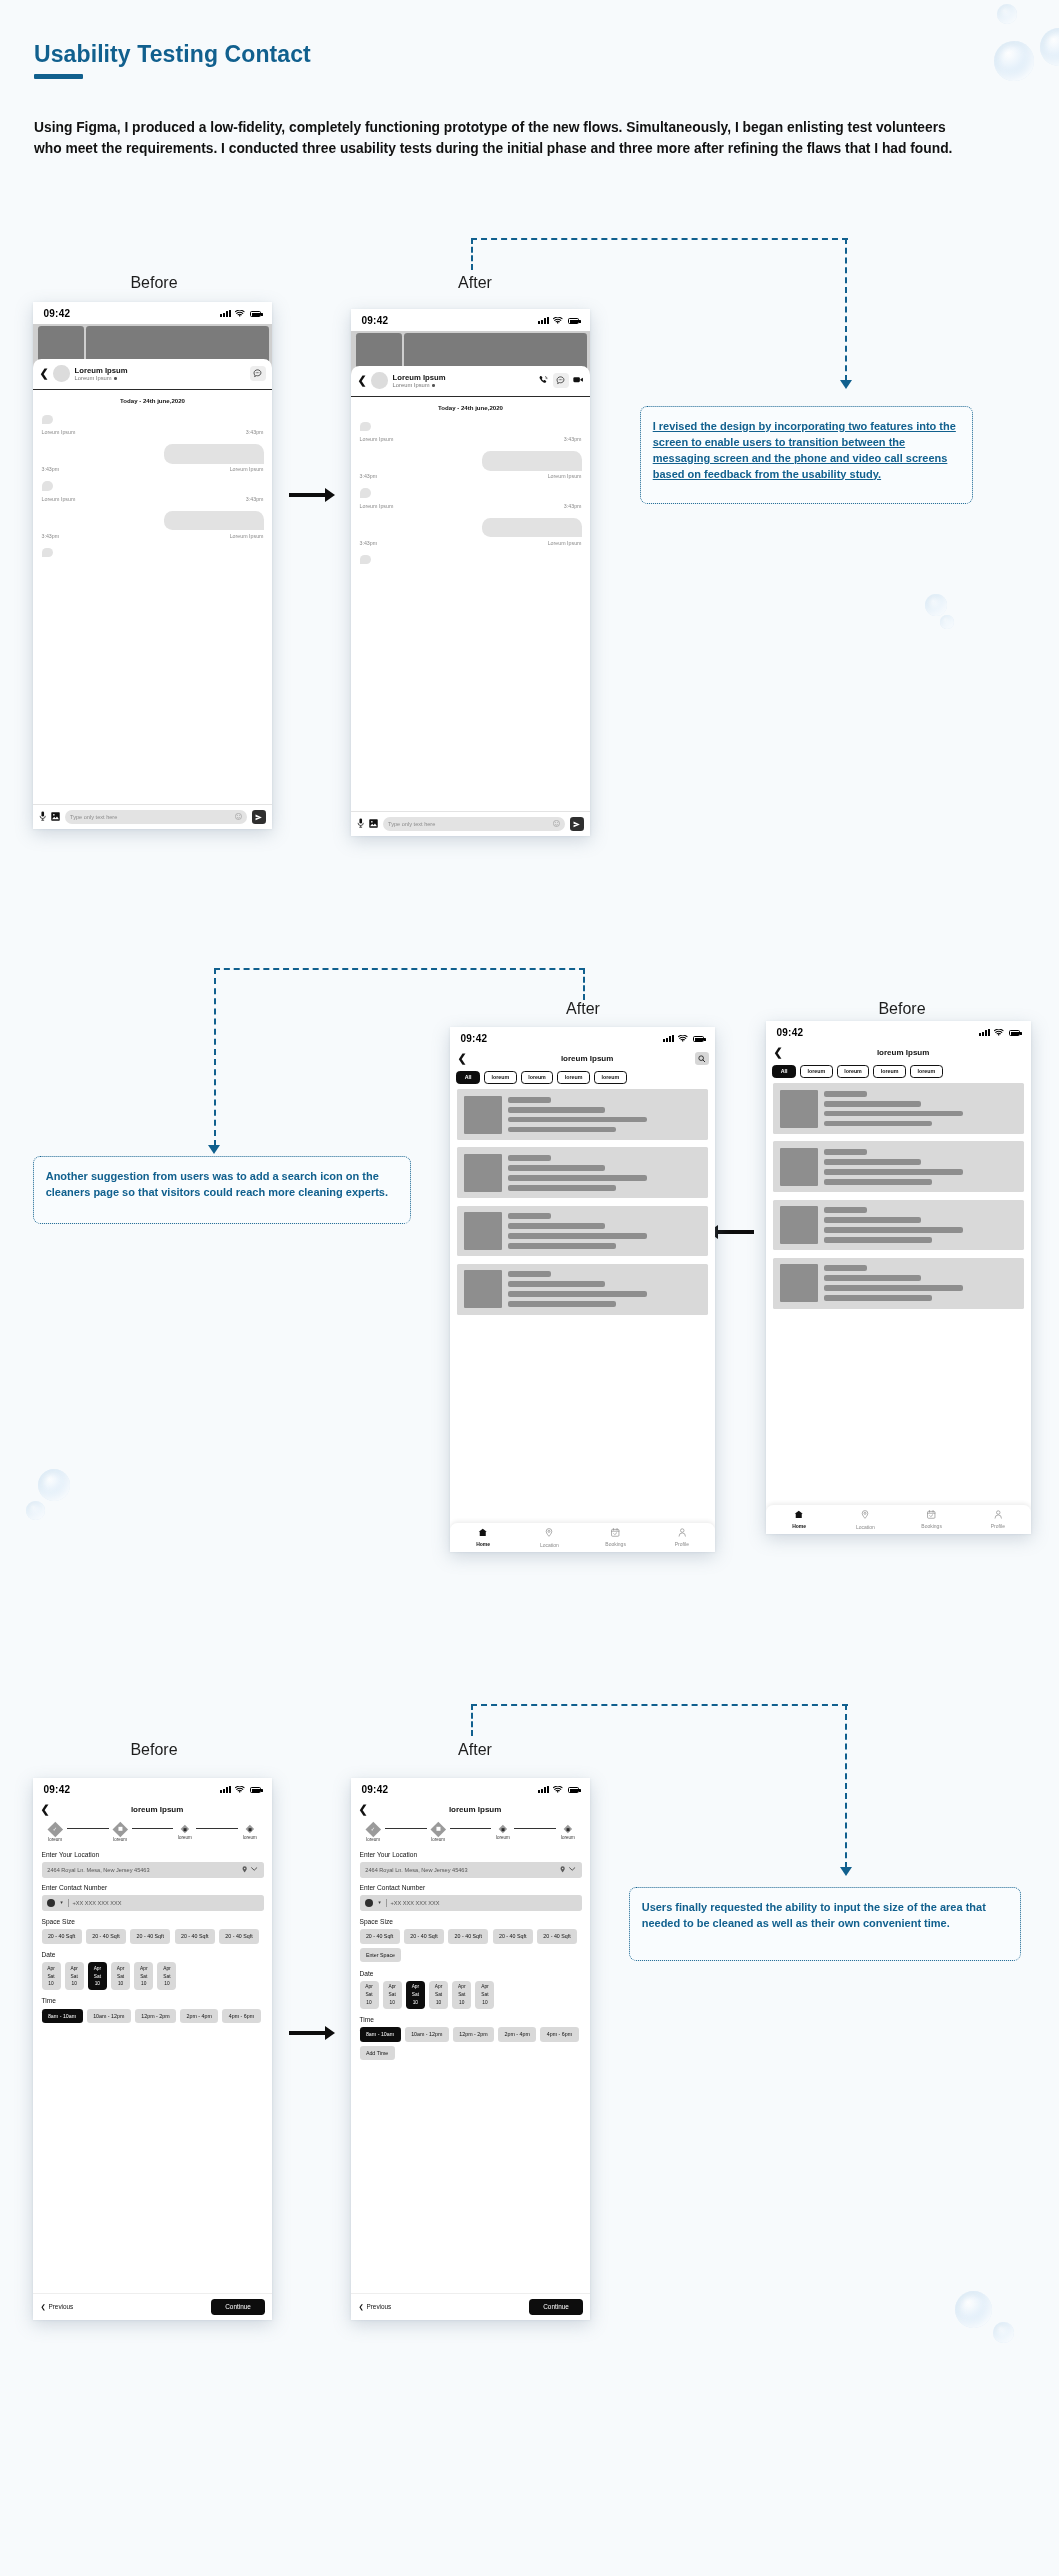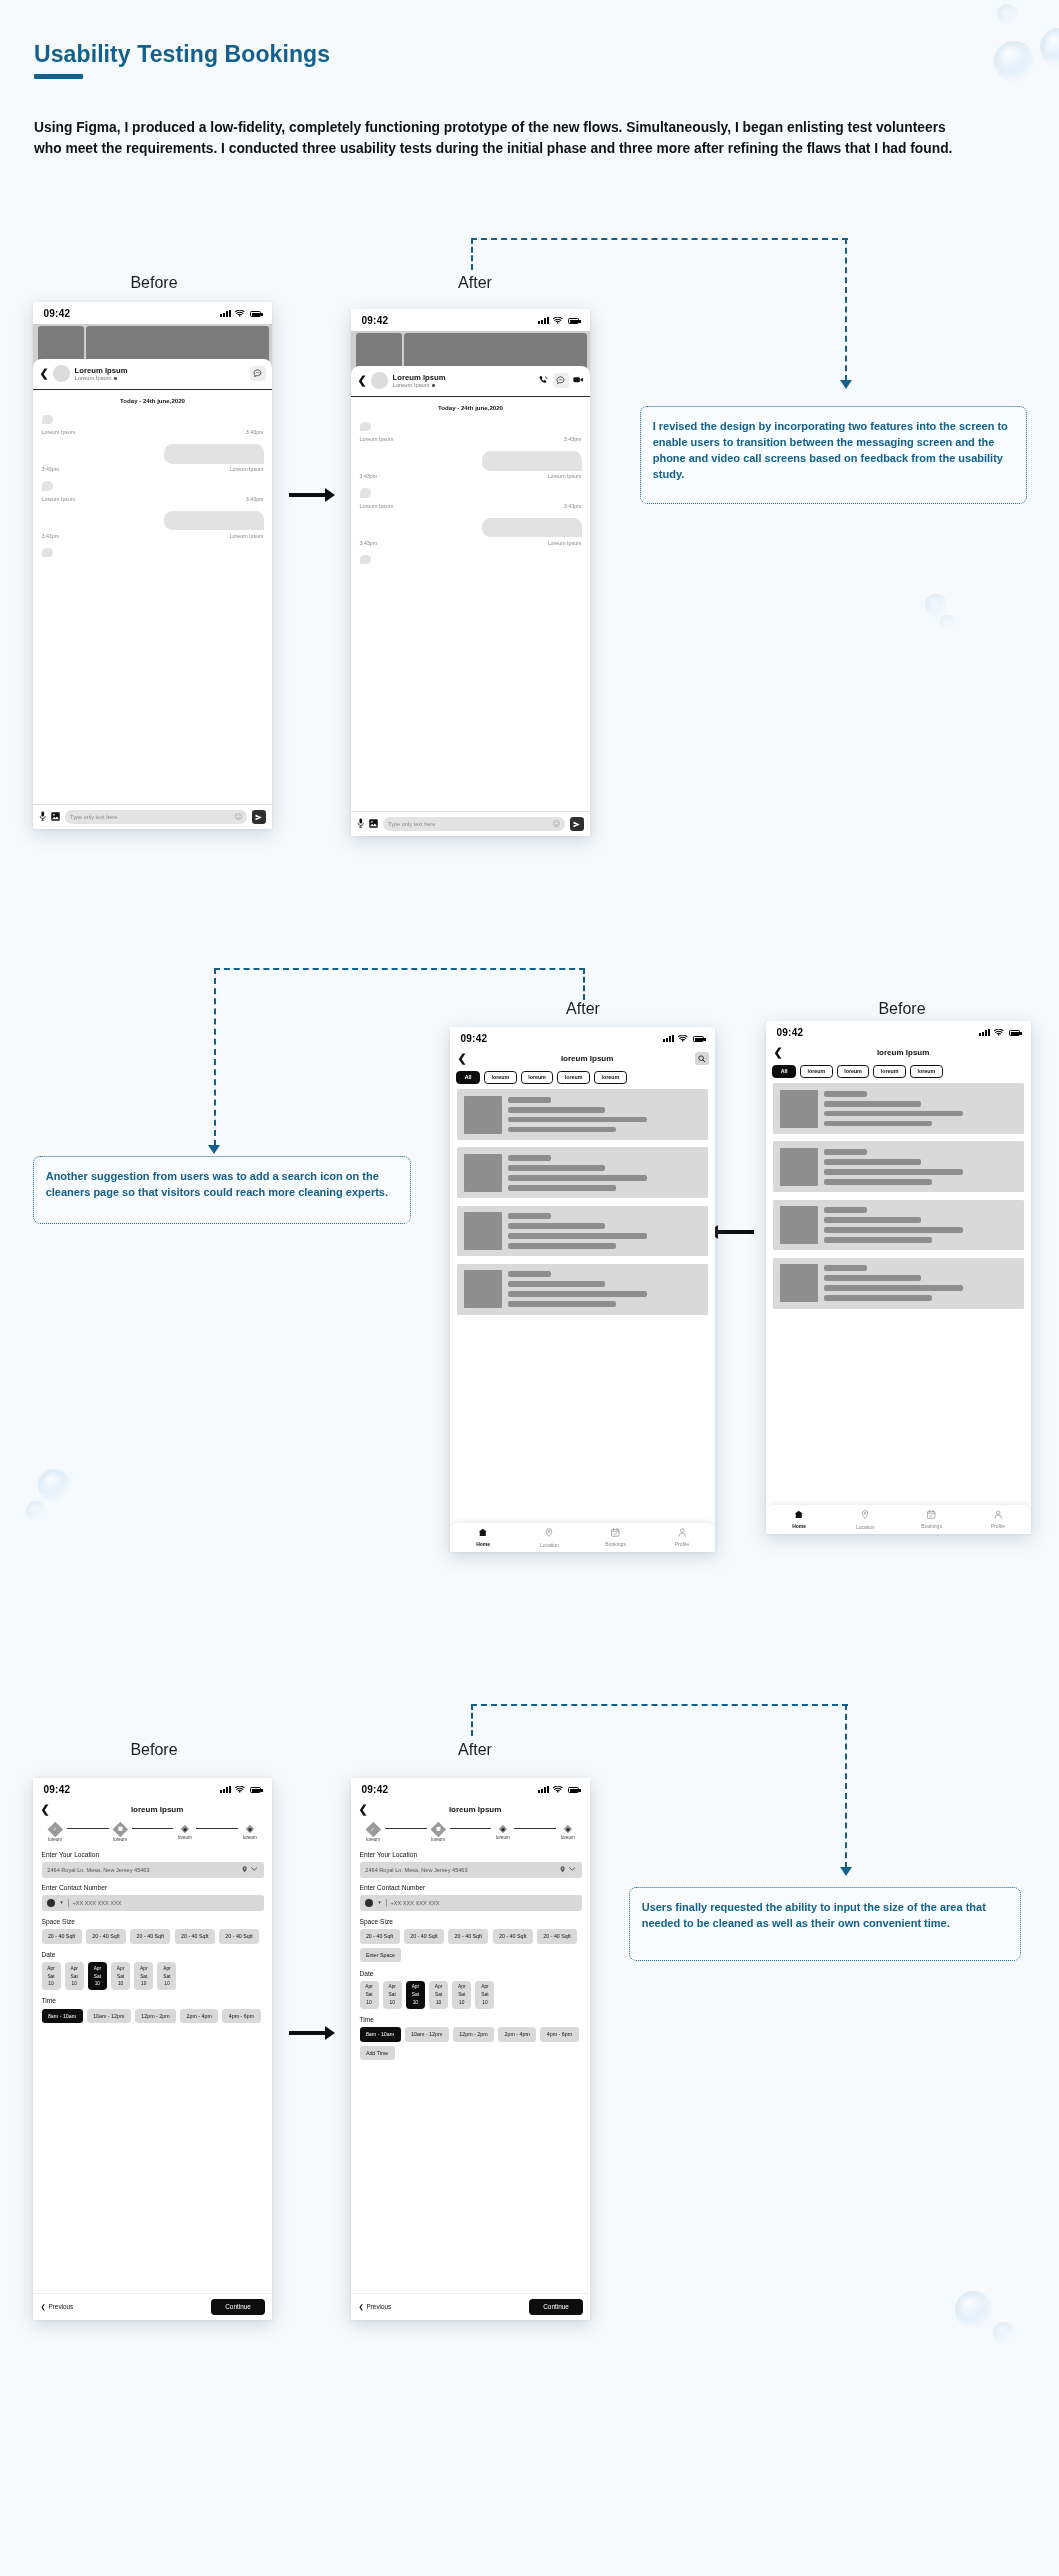--- a/index.html
+++ b/index.html
@@ -228,33 +228,33 @@
 <div class="bubble" style="left:997px;top:4.2px;width:20px;height:20px;"></div>
 <div class="bubble" style="left:1040px;top:27.6px;width:38px;height:38px;"></div>
 <div class="bubble" style="left:994px;top:41px;width:40px;height:40px;"></div>
 <div class="bubble" style="left:925px;top:594px;width:22px;height:22px;"></div>
 <div class="bubble" style="left:940px;top:615px;width:13.8px;height:13.8px;"></div>
 <div class="bubble" style="left:38px;top:1469px;width:32px;height:32px;"></div>
 <div class="bubble" style="left:25.5px;top:1501px;width:19px;height:19px;"></div>
 <div class="bubble" style="left:955px;top:2291px;width:37px;height:37px;"></div>
 <div class="bubble" style="left:993px;top:2322px;width:21px;height:21px;"></div>
 
-<div class="page-title">Usability Testing Bookings</div>
+<div class="page-title">Usability Testing Contact</div>
 <div class="title-rule"></div>
 <div class="intro">Using Figma, I produced a low-fidelity, completely functioning prototype of the new flows. Simultaneously, I began enlisting test volunteers who meet the requirements. I conducted three usability tests during the initial phase and three more after refining the flaws that I had found.</div>
 
 <div class="ba-label" style="left:85px;top:274px;">Before</div>
 <div class="ba-label" style="left:406px;top:274px;">After</div>
 
 <div class="dline h" style="left:471px;top:238px;width:377px;"></div>
 <div class="dline v" style="left:471px;top:238px;height:32px;"></div>
 <div class="dline v" style="left:845px;top:238px;height:143px;"></div>
 <div class="arrowdown" style="left:840px;top:380px;"></div>
 
-<div class="callout" style="left:640px;top:406px;width:387px;height:98px;">I revised the design by incorporating two features into the screen to enable users to transition between the messaging screen and the phone and video call screens based on feedback from the usability study.</div>
+<div class="callout" style="left:640px;top:406px;width:333px;height:98px;text-decoration:underline;">I revised the design by incorporating two features into the screen to enable users to transition between the messaging screen and the phone and video call screens based on feedback from the usability study.</div>
 
 <div class="blk-arrow right" style="left:289px;top:488px;">
   <div class="shaft" style="width:36px;"></div>
     <div class="head"></div>
 </div>
 
 <div class="phone" style="left:33px;top:302px;width:239px;height:527px;">
   <div class="col">
     <div class="statusbar">
       <div class="status-time">09:42</div>

